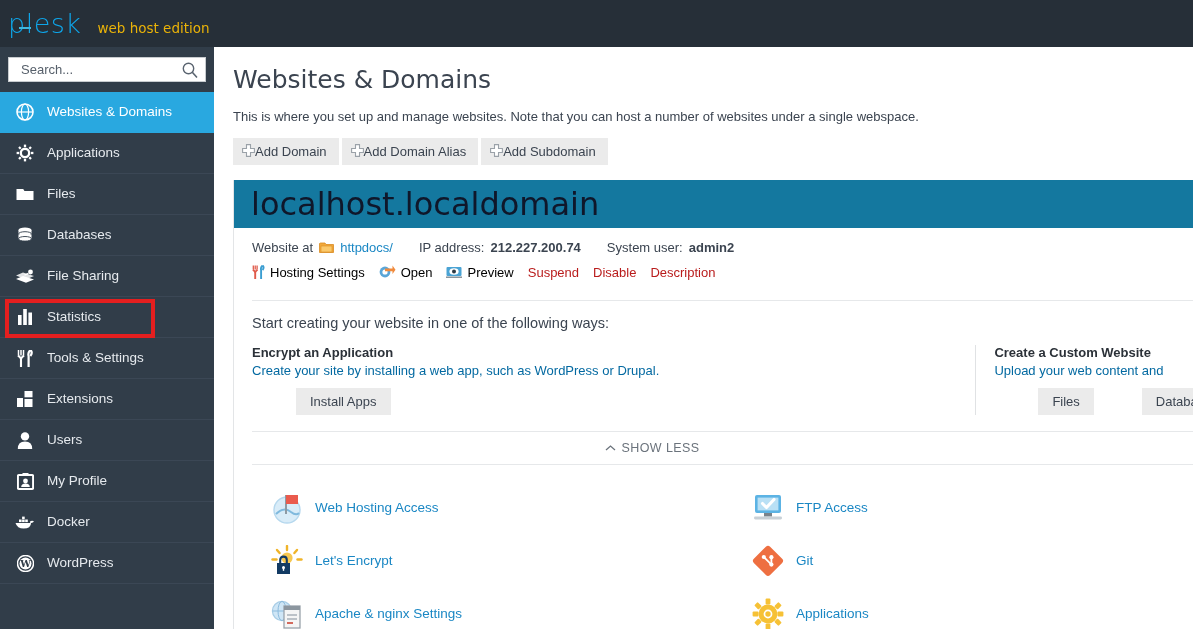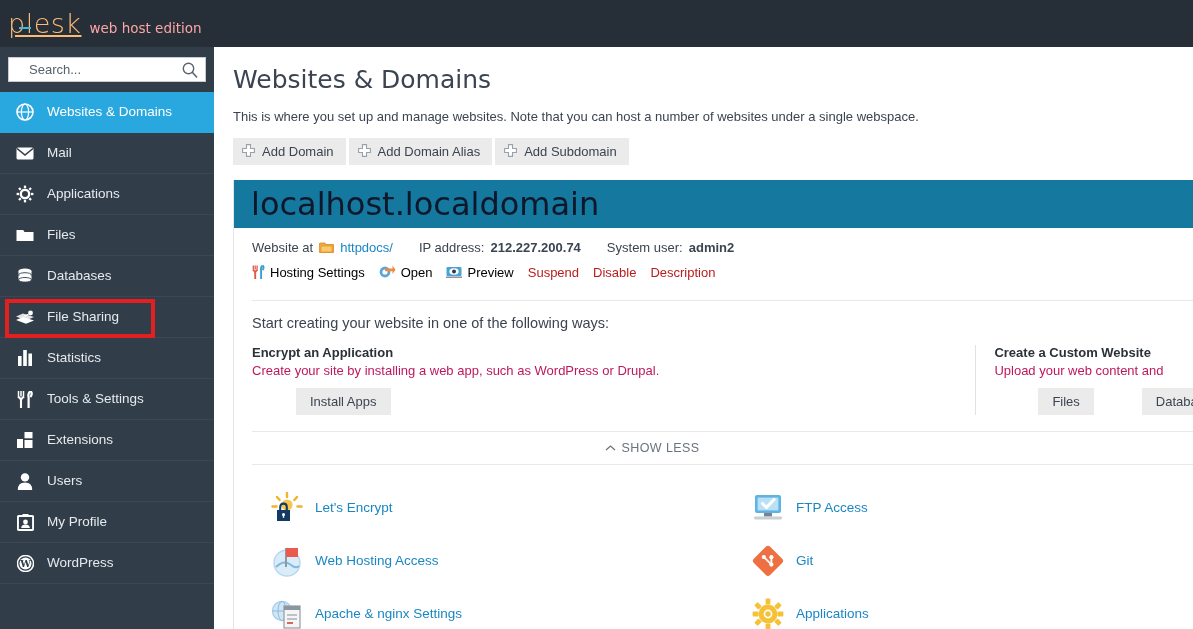--- a/index.html
+++ b/index.html
@@ -12,27 +12,26 @@
 
   
   #topbar {
     position: absolute; top: 0; left: 0;
     width: 1193px; height: 47px;
     background: #262f38;
     display: flex; align-items: center;
   }
   #logo-wrap { display: flex; align-items: baseline; padding-left: 8px; }
   #logo-plesk {
-    font-size: 27px; color: #fdba74; letter-spacing: 0.5px;
+    font-size: 27px; color: #0ea5e9; letter-spacing: 0.5px;
     font-family: "DejaVu Sans", sans-serif; font-weight: 300;
     position: relative;
-    text-decoration: underline;
   }
   #logo-edition {
-    font-size: 13.5px; color: #fca5a5; margin-left: 8px;
+    font-size: 13.5px; color: #eab308; margin-left: 16px;
     font-family: "DejaVu Sans", sans-serif;
   }
 
   
   #sidebar {
     position: absolute; top: 47px; left: 0;
     width: 214px; height: 582px;
     background: #313d49;
   }
   #search-zone {
@@ -41,21 +40,21 @@
   }
   #search-box {
     position: relative;
     width: 198px; height: 25px;
     background: #ffffff;
     border: 1px solid #c8ccd0;
     display: flex; align-items: center;
   }
   #search-input {
     border: none; outline: none; background: transparent;
-    font-size: 13px; color: #14532d; padding-left: 20px;
+    font-size: 13px; color: #14532d; padding-left: 12px;
     width: 165px; height: 100%;
     font-family: "Liberation Sans", sans-serif;
   }
   #search-input::placeholder { color: #57606b; }
   #search-icon { position: absolute; right: 6px; top: 3px; }
 
   .nav-item {
     position: relative;
     height: 41px;
     display: flex; align-items: center;
@@ -97,21 +96,21 @@
     font-size: 13px; color: #3b4450;
     padding: 15px 0 0 19px;
   }
 
   #toolbar { display: flex; padding: 14px 0 0 19px; gap: 3px; }
   .tb-btn {
     background: #ebebeb;
     border: none;
     height: 27px;
     padding: 0 12px 0 9px;
-    display: flex; align-items: center; gap: 7px;
+    display: flex; align-items: center; 
     font-size: 13px; color: #3b4450;
     cursor: pointer;
     font-family: "Liberation Sans", sans-serif;
   }
 
   
   #domain-panel {
     margin: 15px 0 0 19px;
     width: 1000px;
     border: 1px solid #e3e5e7;
@@ -153,21 +152,21 @@
     margin-top: 20px;
     border-top: 1px solid #e6e8ea;
     padding-top: 14px;
     position: relative;
   }
   #creating-title { font-size: 14.5px; color: #3b4450; }
   #creating-cols { display: flex; margin-top: 14px; }
   #col-left { width: 744px; }
   #col-right { padding-left: 18px; border-left: 1px solid #e0e2e4; }
   .col-h { font-size: 13px; font-weight: bold; color: #2b3138; }
-  .col-p { font-size: 13px; color: #be185d; margin-top: 3px; white-space: nowrap; }
+  .col-p { font-size: 13px; color: #0369a1; margin-top: 3px; white-space: nowrap; }
   .col-btns { display: flex; gap: 4px; margin-top: 10px; }
   .gray-btn {
     background: #ebebeb; border: none; height: 27px; padding: 0 14px;
     font-size: 13px; color: #3b4450; cursor: pointer;
     font-family: "Liberation Sans", sans-serif;
     margin-left: 44px;
   }
 
   #showless-row {
     border-top: 1px solid #e6e8ea;
@@ -221,29 +220,20 @@
   <div id="nav-list">
       <div class="nav-item active">
         <span class="nav-ico">
           <svg width="18" height="18" viewBox="0 0 18 18">
             <circle cx="9" cy="9" r="8" fill="none" stroke="#ffffff" stroke-width="1.6"></circle>
             <ellipse cx="9" cy="9" rx="3.6" ry="8" fill="none" stroke="#ffffff" stroke-width="1.2"></ellipse>
             <line x1="1" y1="9" x2="17" y2="9" stroke="#ffffff" stroke-width="1.2"></line>
           </svg>
         </span>
         <span class="nav-label">Websites &amp; Domains</span>
-      </div>
-      <div class="nav-item">
-        <span class="nav-ico">
-          <svg width="18" height="17" viewBox="0 0 18 17">
-            <rect x="0.5" y="2.5" width="17" height="12" rx="1.5" fill="#ffffff"></rect>
-            <path d="M1 3.5 L9 10 L17 3.5" fill="none" stroke="#313d49" stroke-width="1.6"></path>
-          </svg>
-        </span>
-        <span class="nav-label">Mail</span>
       </div>
       <div class="nav-item">
         <span class="nav-ico">
           <svg width="18" height="18" viewBox="0 0 18 18">
             <circle cx="9" cy="9" r="4.2" fill="none" stroke="#ffffff" stroke-width="2.4"></circle>
             <g stroke="#ffffff" stroke-width="2.3">
               <line x1="9" y1="0.6" x2="9" y2="3"></line>
               <line x1="9" y1="15" x2="9" y2="17.4"></line>
               <line x1="0.6" y1="9" x2="3" y2="9"></line>
               <line x1="15" y1="9" x2="17.4" y2="9"></line>
@@ -331,20 +321,33 @@
       <div class="nav-item">
         <span class="nav-ico">
           <svg width="17" height="17" viewBox="0 0 17 17">
             <rect x="0.9" y="2" width="15.2" height="14" rx="1.2" fill="none" stroke="#ffffff" stroke-width="2"></rect>
             <rect x="5.5" y="0" width="6" height="3" fill="#ffffff"></rect>
             <circle cx="8.5" cy="8" r="2.4" fill="#ffffff"></circle>
             <path d="M4.2 14 Q4.2 10.5 8.5 10.5 Q12.8 10.5 12.8 14 Z" fill="#ffffff"></path>
           </svg>
         </span>
         <span class="nav-label">My Profile</span>
+      </div>
+      <div class="nav-item">
+        <span class="nav-ico">
+          <svg width="20" height="16" viewBox="0 0 20 16">
+            <rect x="4" y="5.5" width="2.6" height="2.6" fill="#ffffff"></rect>
+            <rect x="7.1" y="5.5" width="2.6" height="2.6" fill="#ffffff"></rect>
+            <rect x="10.2" y="5.5" width="2.6" height="2.6" fill="#ffffff"></rect>
+            <rect x="7.1" y="2.6" width="2.6" height="2.5" fill="#ffffff"></rect>
+            <path d="M0.5 9 L16 9 Q16 14.5 8.6 14.5 Q2.2 14.5 0.5 9 Z" fill="#ffffff"></path>
+            <path d="M15 7.4 Q17.4 6 19 7.6 Q17.6 9.4 15 8.8 Z" fill="#ffffff"></path>
+          </svg>
+        </span>
+        <span class="nav-label">Docker</span>
       </div>
       <div class="nav-item">
         <span class="nav-ico">
           <svg width="17" height="17" viewBox="0 0 17 17">
             <circle cx="8.5" cy="8.5" r="8" fill="none" stroke="#ffffff" stroke-width="1.5"></circle>
             <circle cx="8.5" cy="8.5" r="6" fill="#ffffff"></circle>
             <text x="8.5" y="12.4" font-size="9.5" font-family="DejaVu Serif, serif" font-weight="bold" fill="#313d49" text-anchor="middle">W</text>
           </svg>
         </span>
         <span class="nav-label">WordPress</span>
@@ -481,46 +484,46 @@
           </span>
           <span>SHOW LESS</span>
         </div>
       </div>
 
       <div id="links-area">
         <div class="links-col" id="links-left">
             <div class="lrow">
               <span class="lico">
                 <svg width="32" height="32" viewBox="0 0 32 32">
+                  <circle cx="16" cy="18" r="13" fill="#d9ecf8" stroke="#b6d8ee" stroke-width="1.4"></circle>
+                  <path d="M5 22 Q13 14 20 20 Q25 24 28 21" fill="none" stroke="#7fb9dd" stroke-width="2"></path>
+                  <line x1="15" y1="3" x2="15" y2="22" stroke="#8e9aa3" stroke-width="2"></line>
+                  <rect x="15" y="3" width="12" height="9" fill="#ea5b4d"></rect>
+                </svg>
+              </span>
+              <span class="llabel">Web Hosting Access</span>
+            </div>
+            <div class="lrow">
+              <span class="lico">
+                <svg width="32" height="32" viewBox="0 0 32 32">
                   <g stroke="#f0b429" stroke-width="2.4" stroke-linecap="round">
                     <line x1="16" y1="1" x2="16" y2="5"></line>
                     <line x1="6" y1="5" x2="8.6" y2="8"></line>
                     <line x1="26" y1="5" x2="23.4" y2="8"></line>
                     <line x1="1.5" y1="14.5" x2="5.5" y2="14.5"></line>
                     <line x1="26.5" y1="14.5" x2="30.5" y2="14.5"></line>
                   </g>
                   <circle cx="16" cy="13" r="5.6" fill="#f6c750"></circle>
                   <rect x="6" y="18" width="13" height="11" fill="#123a63"></rect>
                   <path d="M9.2 18 L9.2 15 Q9.2 11.6 12.5 11.6 Q15.8 11.6 15.8 15 L15.8 18" fill="none" stroke="#123a63" stroke-width="2.1"></path>
                   <circle cx="12.5" cy="22.4" r="1.5" fill="#ffffff"></circle>
                   <rect x="11.8" y="22.4" width="1.4" height="3.4" fill="#ffffff"></rect>
                 </svg>
               </span>
               <span class="llabel">Let's Encrypt</span>
-            </div>
-            <div class="lrow">
-              <span class="lico">
-                <svg width="32" height="32" viewBox="0 0 32 32">
-                  <circle cx="16" cy="18" r="13" fill="#d9ecf8" stroke="#b6d8ee" stroke-width="1.4"></circle>
-                  <path d="M5 22 Q13 14 20 20 Q25 24 28 21" fill="none" stroke="#7fb9dd" stroke-width="2"></path>
-                  <line x1="15" y1="3" x2="15" y2="22" stroke="#8e9aa3" stroke-width="2"></line>
-                  <rect x="15" y="3" width="12" height="9" fill="#ea5b4d"></rect>
-                </svg>
-              </span>
-              <span class="llabel">Web Hosting Access</span>
             </div>
             <div class="lrow">
               <span class="lico">
                 <svg width="32" height="32" viewBox="0 0 32 32">
                   <circle cx="11" cy="13" r="9.6" fill="#cfe6f6" stroke="#a8cde6" stroke-width="1.2"></circle>
                   <ellipse cx="11" cy="13" rx="4" ry="9.6" fill="none" stroke="#8cbbdd" stroke-width="1"></ellipse>
                   <line x1="1.5" y1="13" x2="20.5" y2="13" stroke="#8cbbdd" stroke-width="1"></line>
                   <rect x="13" y="8" width="16" height="22" fill="#f5f5f5" stroke="#9aa3ab" stroke-width="1.3"></rect>
                   <rect x="13" y="8" width="16" height="4" fill="#8c969f"></rect>
                   <line x1="16" y1="17" x2="26" y2="17" stroke="#aeb6bd" stroke-width="1.6"></line>

